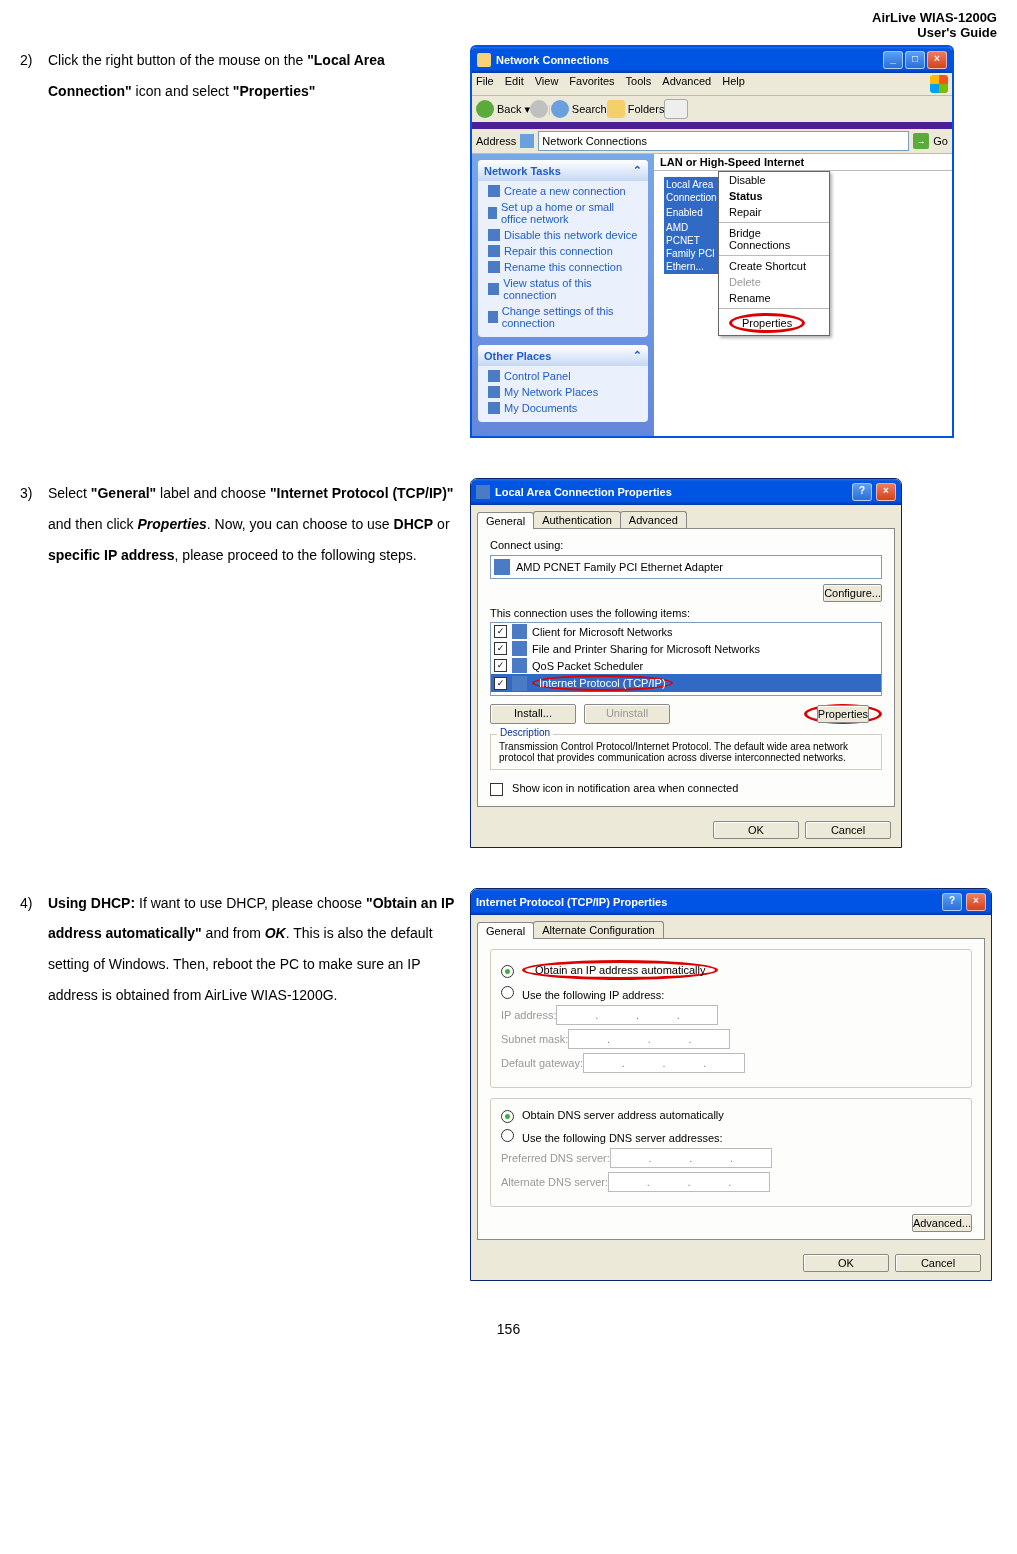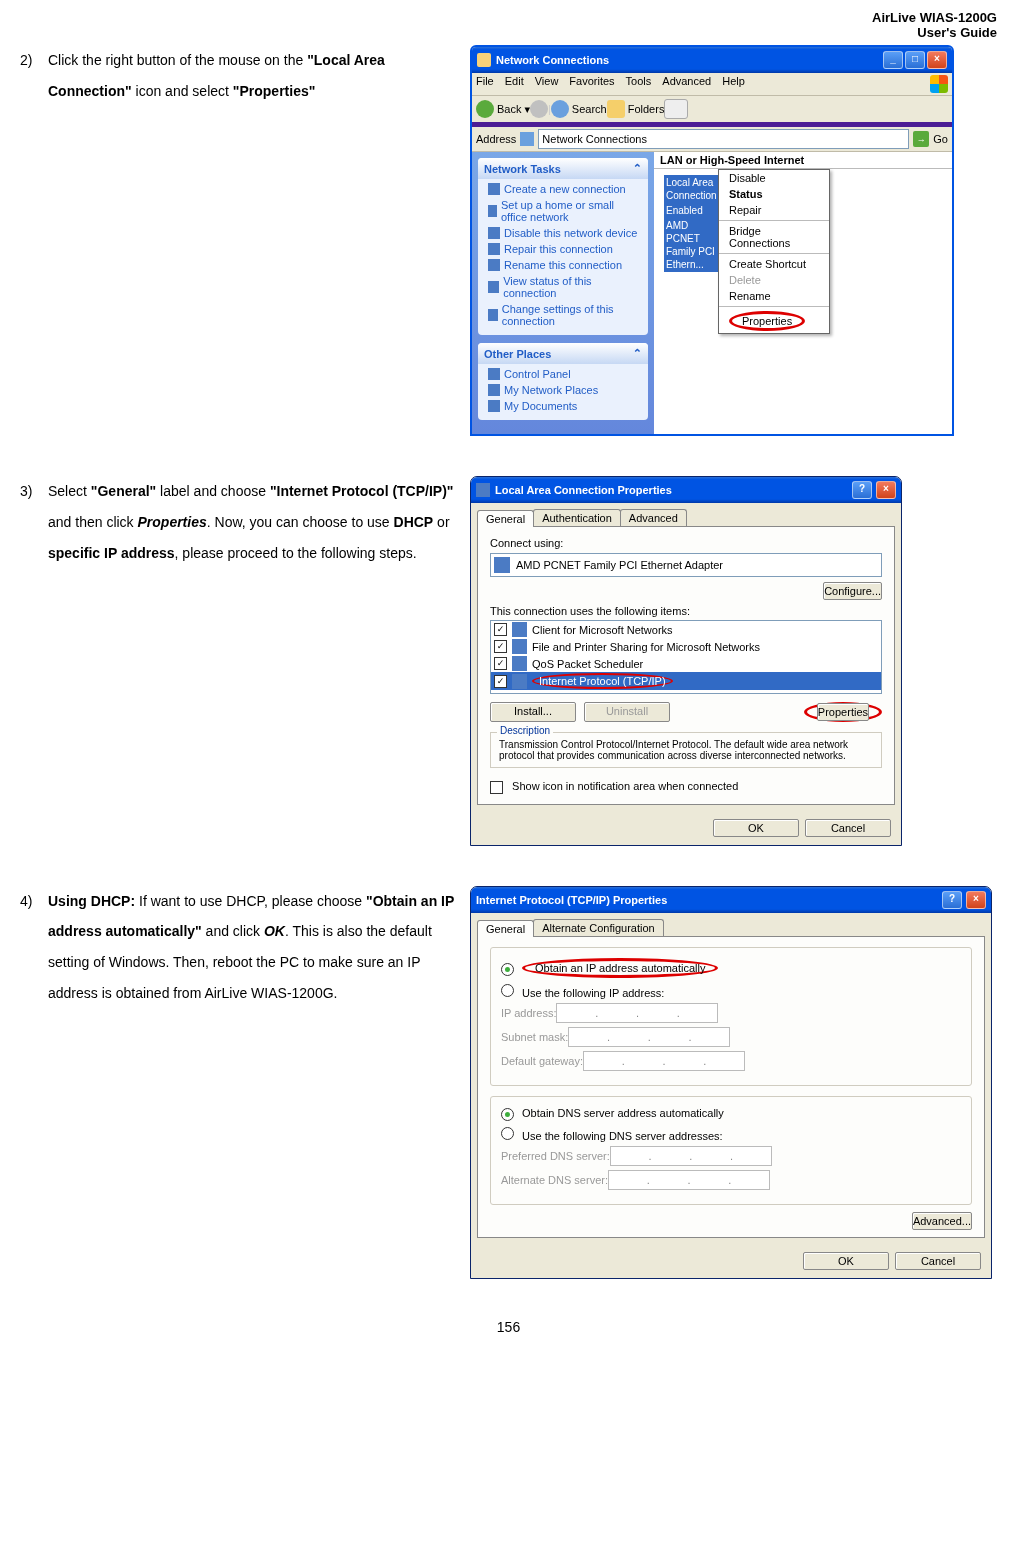--- a/index.html
+++ b/index.html
@@ -72,21 +72,21 @@
     padding: 2px 4px;
     border-bottom: 1px solid #c0bba8;
     display: flex;
     gap: 11px;
     justify-content: space-between;
   }
   .menubar .left { display:flex; gap:11px; }
   .toolbar {
     background: #ece9d8;
     padding: 3px 4px;
-    border-bottom: 5px solid #4c1d95;
+    border-bottom: 7px solid #4c1d95;
     display: flex;
     align-items: center;
   }
   .toolbar .tbtn {
     display:flex; align-items:center; gap:3px;
   }
   .tb-icon {
     width:18px; height:18px; border-radius:50%;
     display:inline-block;
   }
@@ -492,21 +492,21 @@
         <span class="winbtn">Cancel</span>
       </div>
     </div>
   </div>
 </div>
 
 <div class="section">
   <div class="text-col">
     <span class="num">4)</span>
     <div class="body-text">
-      <b>Using DHCP:</b><span> If want to use DHCP, please choose </span><b>"Obtain an IP address automatically"</b><span> and click </span><b><i>OK</i></b><span>. This is also the default setting of Windows. Then, reboot the PC to make sure an IP address is obtained from AirLive WIAS-1200G.</span>
+      <b>Using DHCP:</b><span> If want to use DHCP, please choose </span><b>"Obtain an IP address automatically"</b><span> and from </span><b><i>OK</i></b><span>. This is also the default setting of Windows. Then, reboot the PC to make sure an IP address is obtained from AirLive WIAS-1200G.</span>
     </div>
   </div>
   <div class="img-col">
     <div class="dialog wide">
       <div class="titlebar">
         <span>Internet Protocol (TCP/IP) Properties</span>
         <span class="btns">
           <span class="help-btn">?</span>
           <span class="btn close">×</span>
         </span>

